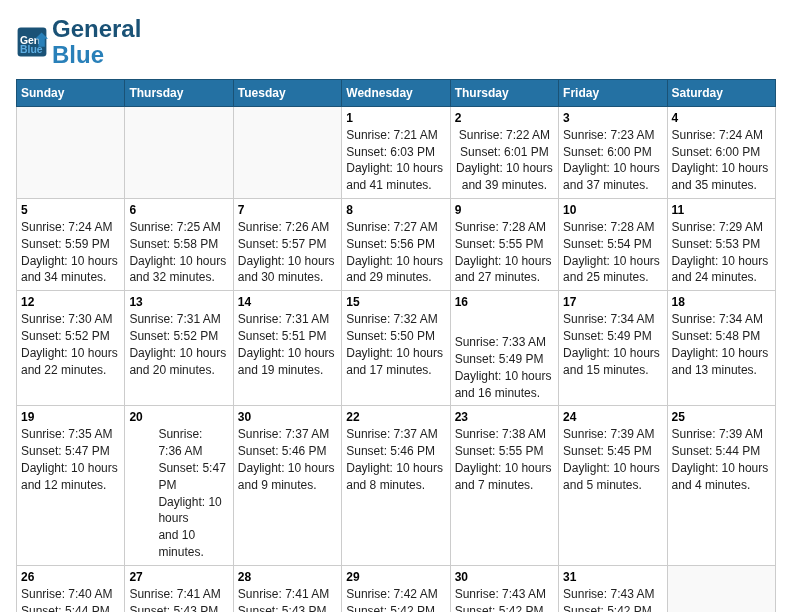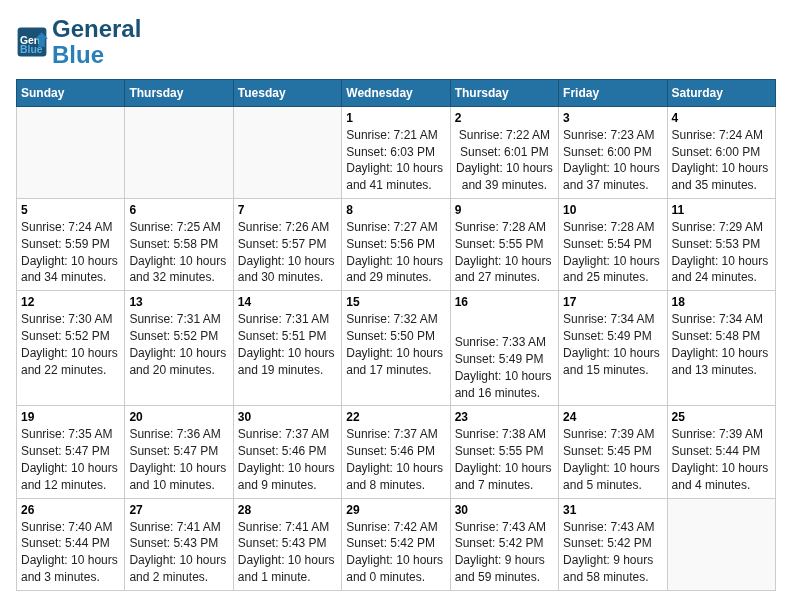--- a/index.html
+++ b/index.html
@@ -249,21 +249,21 @@
       <tr>
         <td>
           <div class="day-num">19</div>
           <div class="cell-info" style="white-space: pre-line;">Sunrise: 7:35 AM
 Sunset: 5:47 PM
 Daylight: 10 hours
 and 12 minutes.</div>
         </td>
         <td>
           <div class="day-num">20</div>
-          <div class="cell-info" style="white-space: pre-line;">Sunrise: 7:36 AM
+          <div class="cell-info" style="white-space: pre-line; margin-left: 29px;">Sunrise: 7:36 AM
 Sunset: 5:47 PM
 Daylight: 10 hours
 and 10 minutes.</div>
         </td>
         <td>
           <div class="day-num">30</div>
           <div class="cell-info" style="white-space: pre-line;">Sunrise: 7:37 AM
 Sunset: 5:46 PM
 Daylight: 10 hours
 and 9 minutes.</div>

